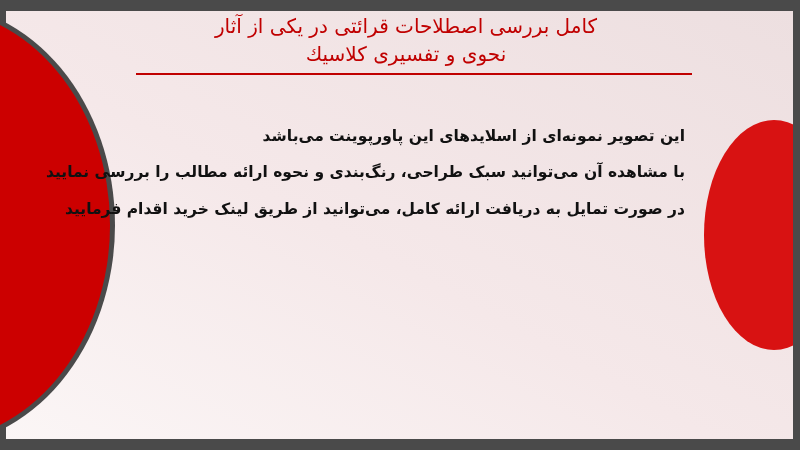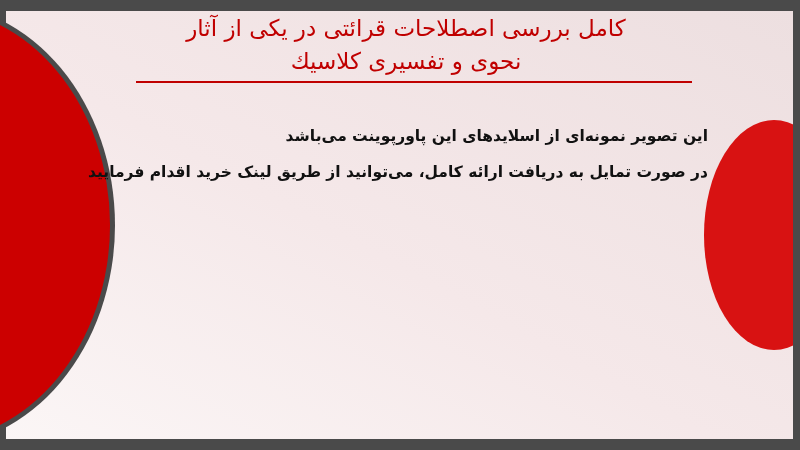--- a/index.html
+++ b/index.html
@@ -109,38 +109,38 @@
   .title-block {
     position: absolute;
     right: 104px;
     top: 12px;
     width: 580px;
     text-align: center;
     pointer-events: auto;
   }
   .title-text {
     color: #c00000;
-    font-size: 23px;
+    font-size: 20px;
     line-height: 1.42;
     font-weight: 400;
     letter-spacing: 0;
     direction: rtl;
     white-space: pre-line;
   }
   .title-rule {
     margin-top: 4px;
     margin-right: 4px;
     height: 0;
     border-top: 2px solid #c00000;
     width: 556px;
   }
 
   .body-block {
     position: absolute;
-    right: 92px;
+    right: 115px;
     top: 118px;
     width: 578px;
     text-align: right;
     direction: rtl;
     pointer-events: auto;
   }
   .body-line {
     color: #111111;
     font-size: 15.5px;
     line-height: 2.35;
@@ -203,17 +203,18 @@
   <div class="content">
 
     <div class="title-block">
       <div class="title-text">کامل بررسی اصطلاحات قرائتی در یکی از آثار
 نحوی و تفسیری کلاسیك</div>
       <div class="title-rule"></div>
     </div>
 
     <div class="body-block">
       <div class="body-line l1">این تصویر نمونه‌ای از اسلایدهای این پاورپوینت می‌باشد</div>
+      <div class="body-line">با مشاهده آن می‌توانید سبک طراحی، رنگ‌بندی و نحوه ارائه مطالب را بررسی نمایید</div>
       <div class="body-line">در صورت تمایل به دریافت ارائه کامل، می‌توانید از طریق لینک خرید اقدام فرمایید</div>
     </div>
 
   </div>
 </div>
 
 </body></html>

